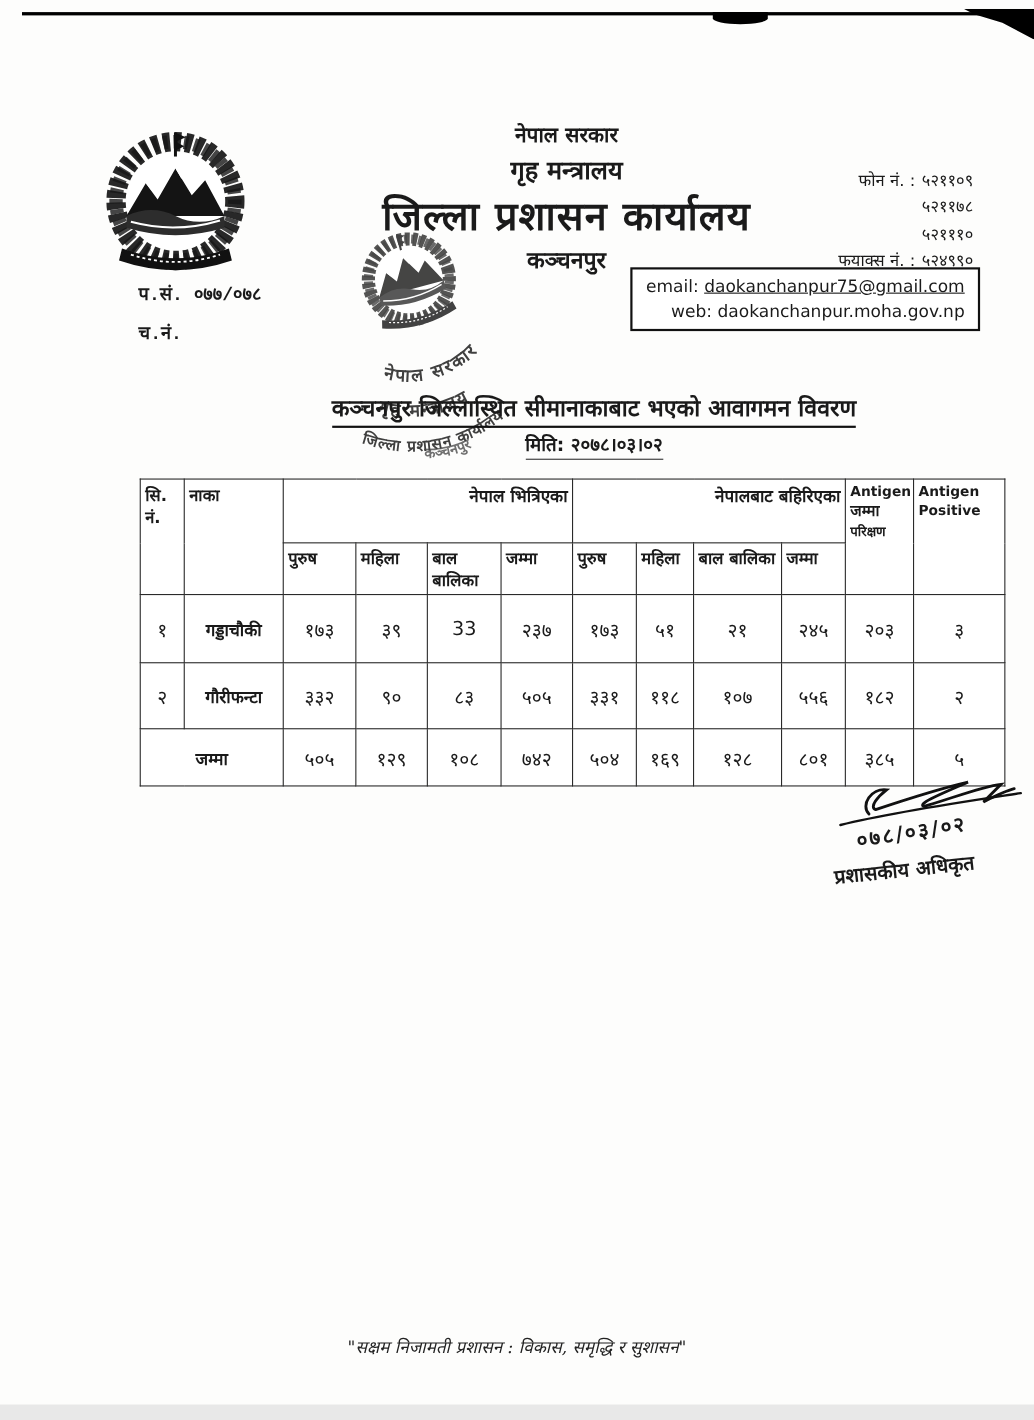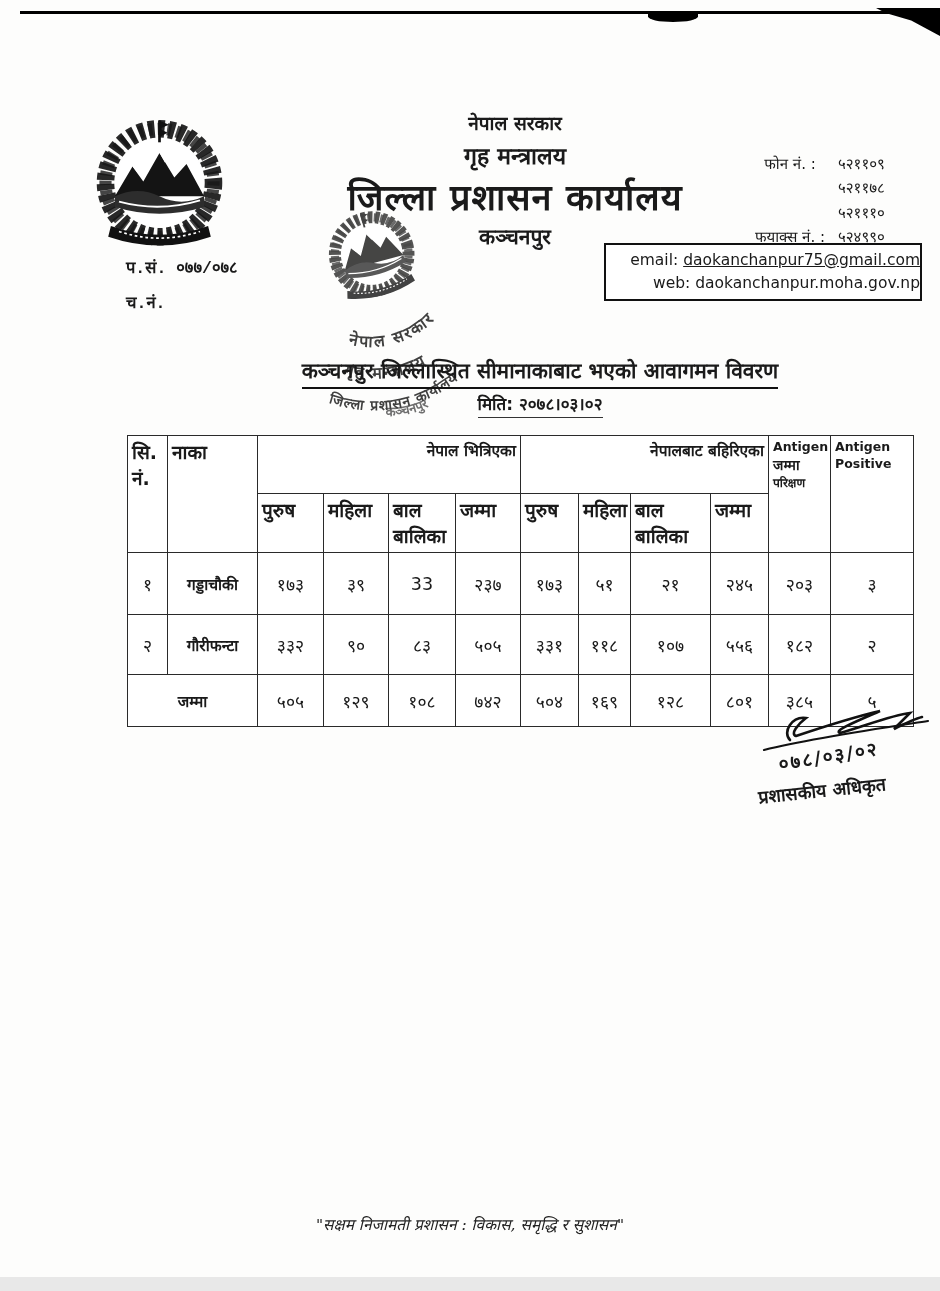--- a/index.html
+++ b/index.html
@@ -18,43 +18,43 @@
   
   .emblem{position:absolute;left:92px;top:118px;width:135px;height:135px;}
   .head-center{position:absolute;left:240px;top:112px;width:550px;text-align:center;line-height:1.25;}
   .gov-line{font-size:19px;font-weight:700;}
   .ministry-line{font-size:23px;font-weight:700;margin-top:6px;}
   .office-line{font-size:36px;font-weight:700;margin-top:4px;letter-spacing:1px;}
   .district-line{font-size:21px;font-weight:700;margin-top:4px;}
 
   .phone-block{position:absolute;left:748px;top:152px;width:180px;font-size:15px;line-height:1.62;}
   .phone-row{display:grid;grid-template-columns:84px auto;column-gap:6px;}
-  .phone-row .lbl{text-align:center;white-space:nowrap;}
+  .phone-row .lbl{text-align:right;white-space:nowrap;}
   .phone-row .num{text-align:left;}
 
-  .contact-box{position:absolute;left:604px;top:243px;width:318px;height:58px;border:2px solid #111;
-    display:flex;flex-direction:column;justify-content:center;box-sizing:border-box;
+  .contact-box{position:absolute;left:573px;top:243px;width:318px;height:58px;border:2px solid #111;
+    display:flex;flex-direction:column;justify-content:center;padding-right:12px;box-sizing:border-box;
     text-align:right;font-size:15.5px;line-height:1.5;background:#fff;}
   .email-val{text-decoration:underline;}
 
   .refno-block{position:absolute;left:126px;top:252px;font-size:16.5px;font-weight:600;line-height:2.1;font-family:Liberation Mono, monospace;}
 
   
   .stamp{position:absolute;left:272px;top:200px;width:230px;height:230px;opacity:.88;}
 
   
   .doc-title-wrap{position:absolute;left:0;top:356px;width:1080px;text-align:center;}
   .doc-title{display:inline-block;font-size:21px;font-weight:700;border-bottom:2px solid #111;padding-bottom:3px;}
   .doc-date-wrap{position:absolute;left:0;top:392px;width:1080px;text-align:center;}
   .doc-date{display:inline-block;font-size:17px;font-weight:700;border-bottom:1px solid #333;padding-bottom:2px;}
 
   
   .mov-table{position:absolute;left:127px;top:435px;width:786px;border-collapse:collapse;table-layout:fixed;}
   .mov-table th,.mov-table td{border:1.6px solid #2a2a2a;padding:3px 4px;box-sizing:border-box;background:#fff;}
-  .mov-table th{font-weight:700;vertical-align:top;text-align:left;font-size:19px;}
+  .mov-table th{font-weight:700;vertical-align:top;text-align:left;font-size:15px;}
   .mov-table th.grp{text-align:right;font-size:15.5px;}
   .mov-table th.eng{font-size:12.5px;line-height:1.35;}
   .mov-table td{text-align:center;vertical-align:middle;font-size:17.5px;}
   .mov-table td.naka-cell{font-size:15.5px;font-weight:700;}
   .mov-table td.total-label{font-weight:700;font-size:15.5px;}
   .hand{font-family:"DejaVu Sans",sans-serif;}
 
   
   .signature-svg{position:absolute;left:760px;top:704px;}
   .sig-date{position:absolute;left:778px;top:743px;font-size:19px;font-weight:700;

